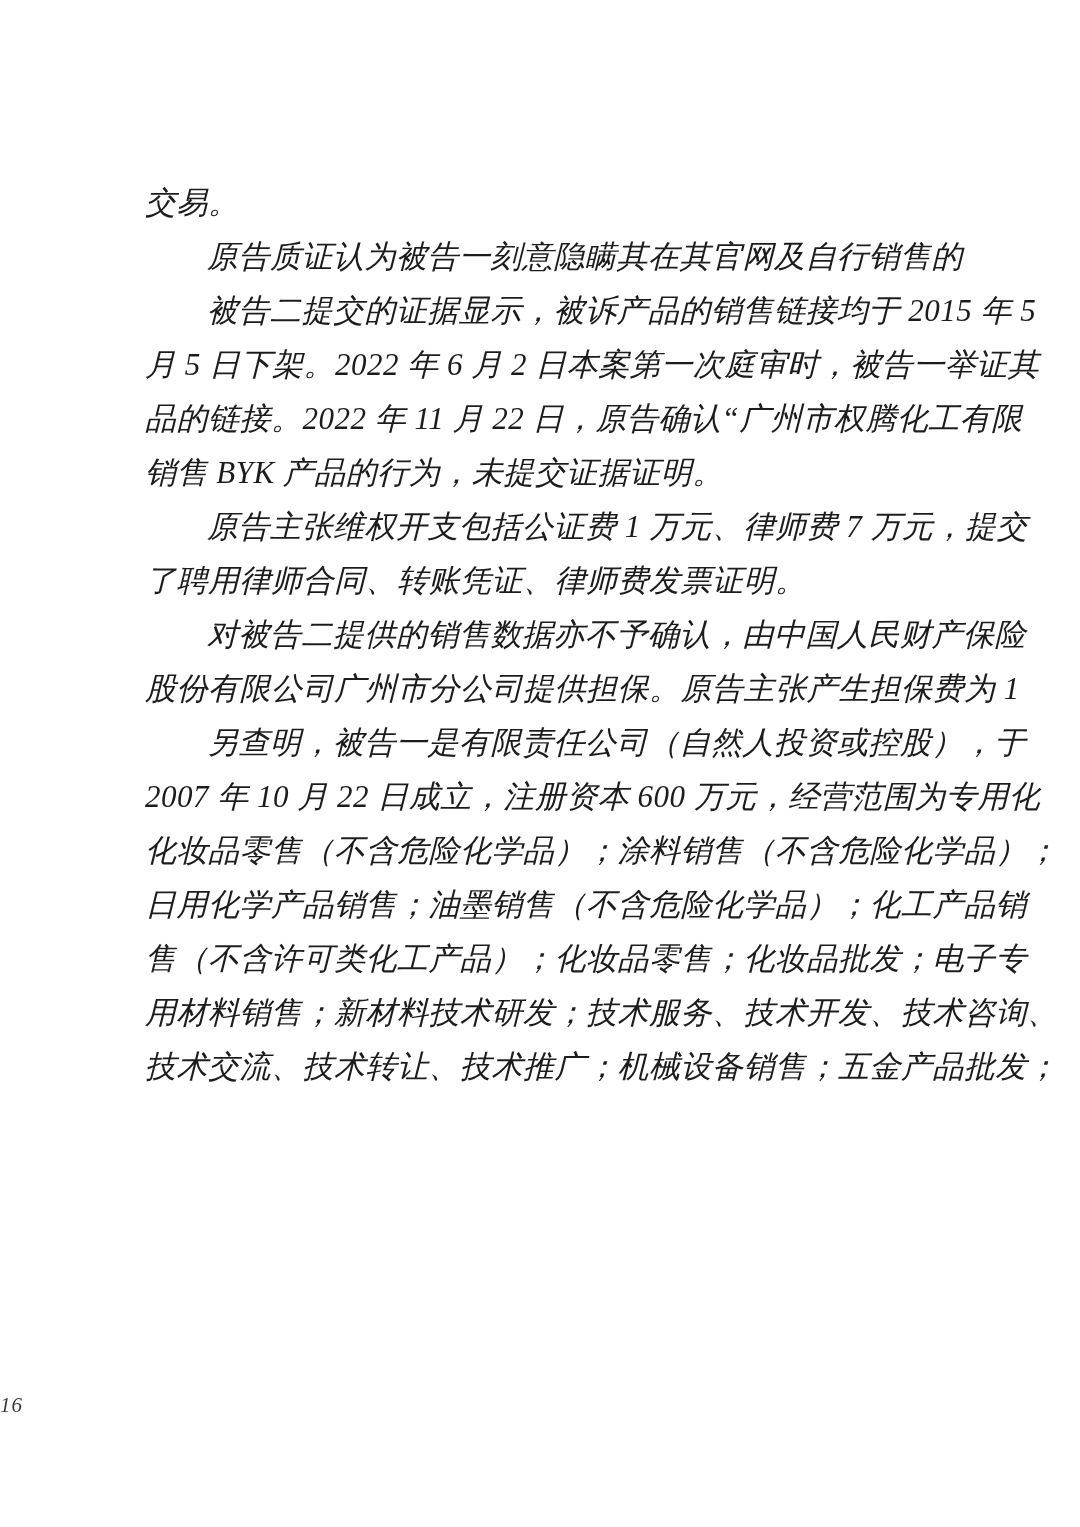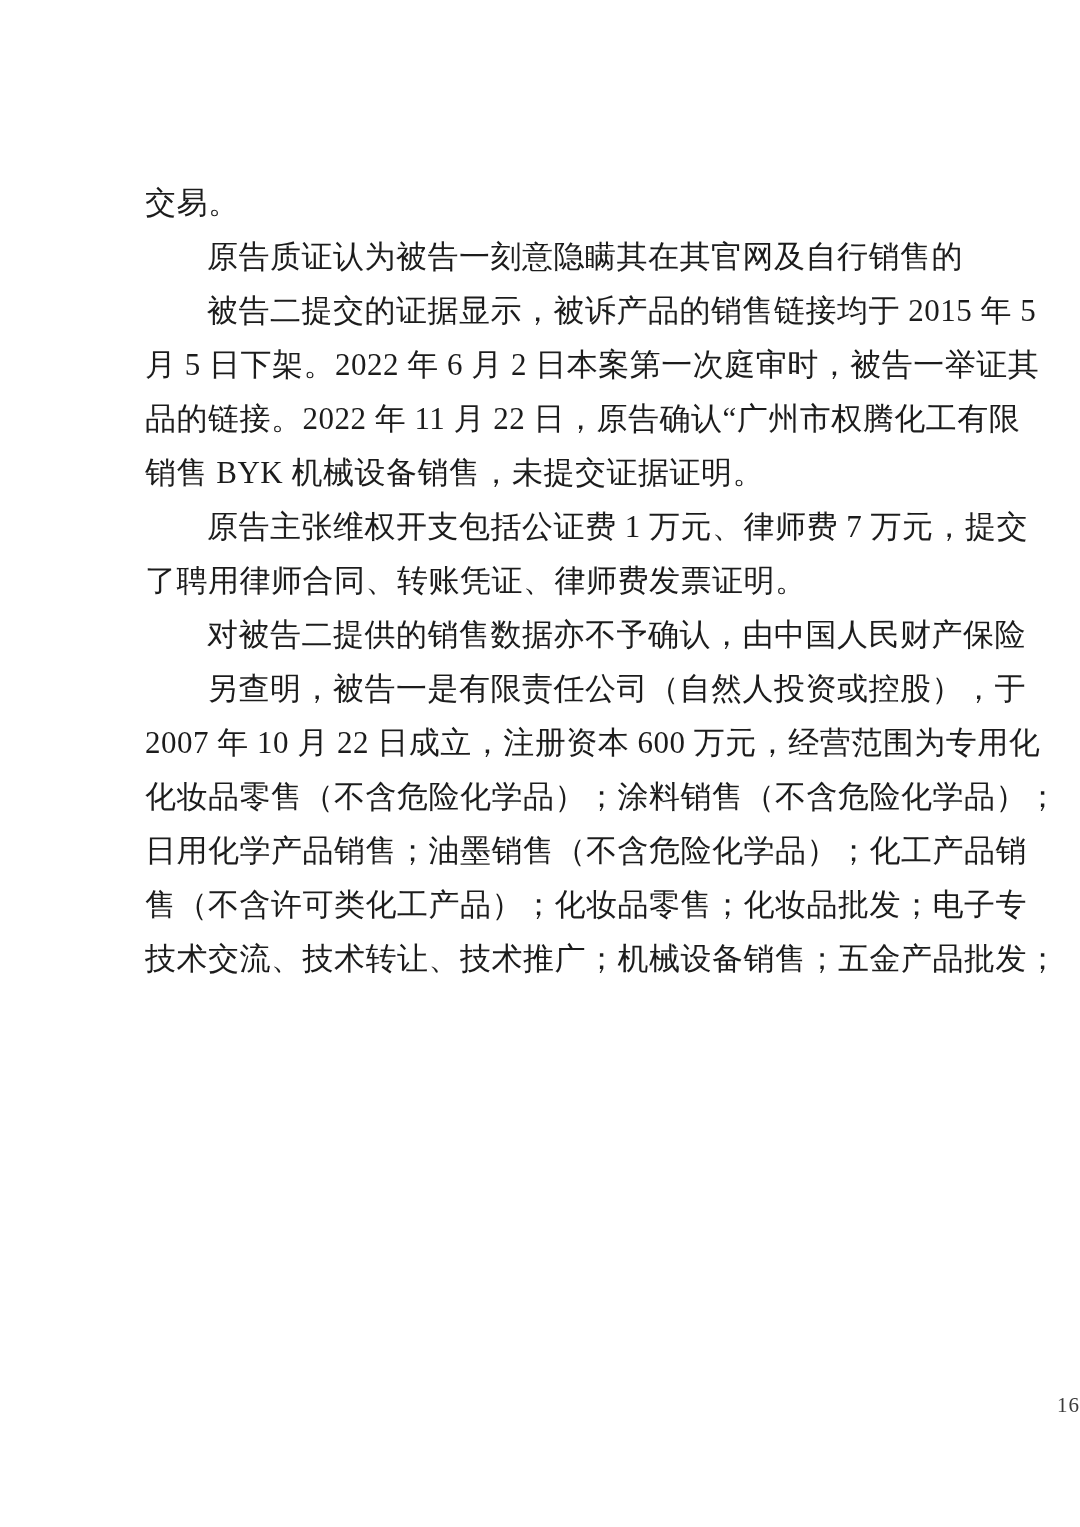--- a/index.html
+++ b/index.html
@@ -7,20 +7,21 @@
     padding: 0;
     background: #ffffff;
   }
   .page {
     position: relative;
     width: 1080px;
     height: 1527px;
     background: #ffffff;
     overflow: hidden;
     font-family: "Liberation Serif", "DejaVu Serif", serif;
+    font-style: italic;
   }
   .text-block {
     position: absolute;
     left: 145px;
     top: 176px;
     width: 802px;
     color: #1c1c1c;
     font-size: 31px;
   }
   .ln {
@@ -37,44 +38,46 @@
   .jst {
     text-align: justify;
     text-align-last: justify;
     text-justify: inter-character;
   }
   .page-number {
     position: absolute;
     top: 1393px;
     left: 0;
     width: 100%;
-    text-align: right;
+    text-align: left;
     font-size: 21px;
     color: #3a3a3a;
     letter-spacing: 1px;
   }
 </style>
 </head>
 <body>
 
 <div class="page">
 
   <div class="text-block">
     <div class="ln">交易。</div>
     <div class="ln ind jst">原告质证认为被告一刻意隐瞒其在其官网及自行销售的</div>
     <div class="ln ind jst">被告二提交的证据显示，被诉产品的销售链接均于 2015 年 5</div>
     <div class="ln jst">月 5 日下架。2022 年 6 月 2 日本案第一次庭审时，被告一举证其</div>
     <div class="ln jst">品的链接。2022 年 11 月 22 日，原告确认“广州市权腾化工有限</div>
-    <div class="ln">销售 BYK 机械设备销售，未提交证据证明。</div>
+    <div class="ln">销售 BYK 产品的行为，未提交证据证明。</div>
     <div class="ln ind jst">原告主张维权开支包括公证费 1 万元、律师费 7 万元，提交</div>
     <div class="ln">了聘用律师合同、转账凭证、律师费发票证明。</div>
     <div class="ln ind jst">对被告二提供的销售数据亦不予确认，由中国人民财产保险</div>
+    <div class="ln jst">股份有限公司广州市分公司提供担保。原告主张产生担保费为 1</div>
     <div class="ln ind jst">另查明，被告一是有限责任公司（自然人投资或控股），于</div>
     <div class="ln jst">2007 年 10 月 22 日成立，注册资本 600 万元，经营范围为专用化</div>
     <div class="ln jst">化妆品零售（不含危险化学品）；涂料销售（不含危险化学品）；</div>
     <div class="ln jst">日用化学产品销售；油墨销售（不含危险化学品）；化工产品销</div>
     <div class="ln jst">售（不含许可类化工产品）；化妆品零售；化妆品批发；电子专</div>
+    <div class="ln jst">用材料销售；新材料技术研发；技术服务、技术开发、技术咨询、</div>
     <div class="ln jst">技术交流、技术转让、技术推广；机械设备销售；五金产品批发；</div>
   </div>
 
   <div class="page-number">16</div>
 
 </div>
 
 </body></html>

